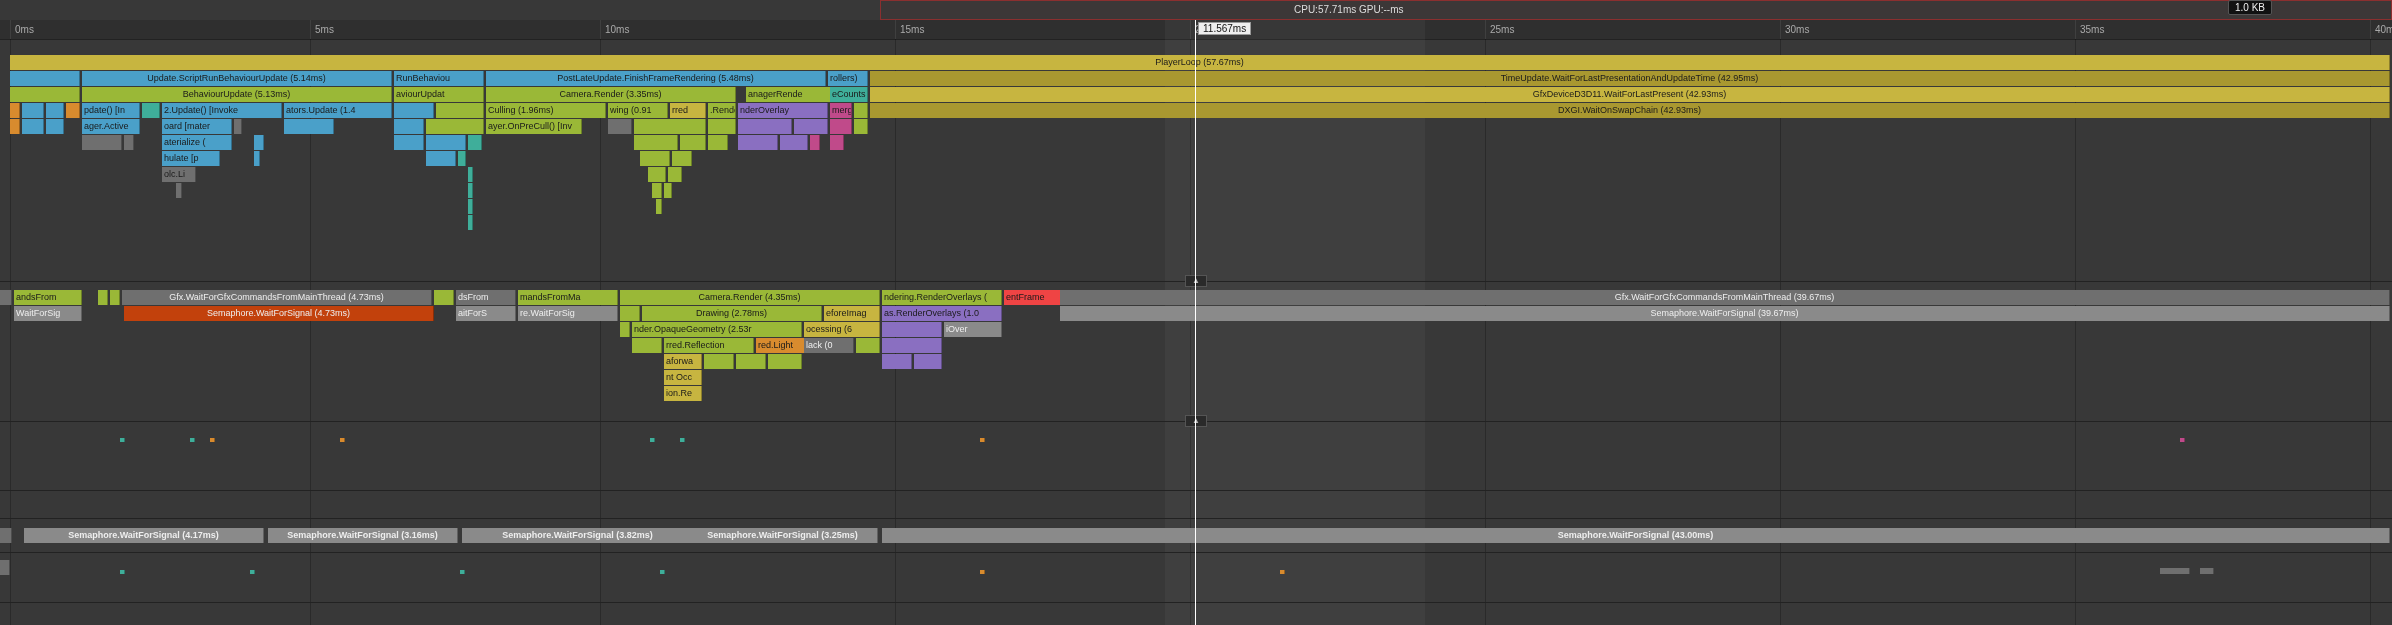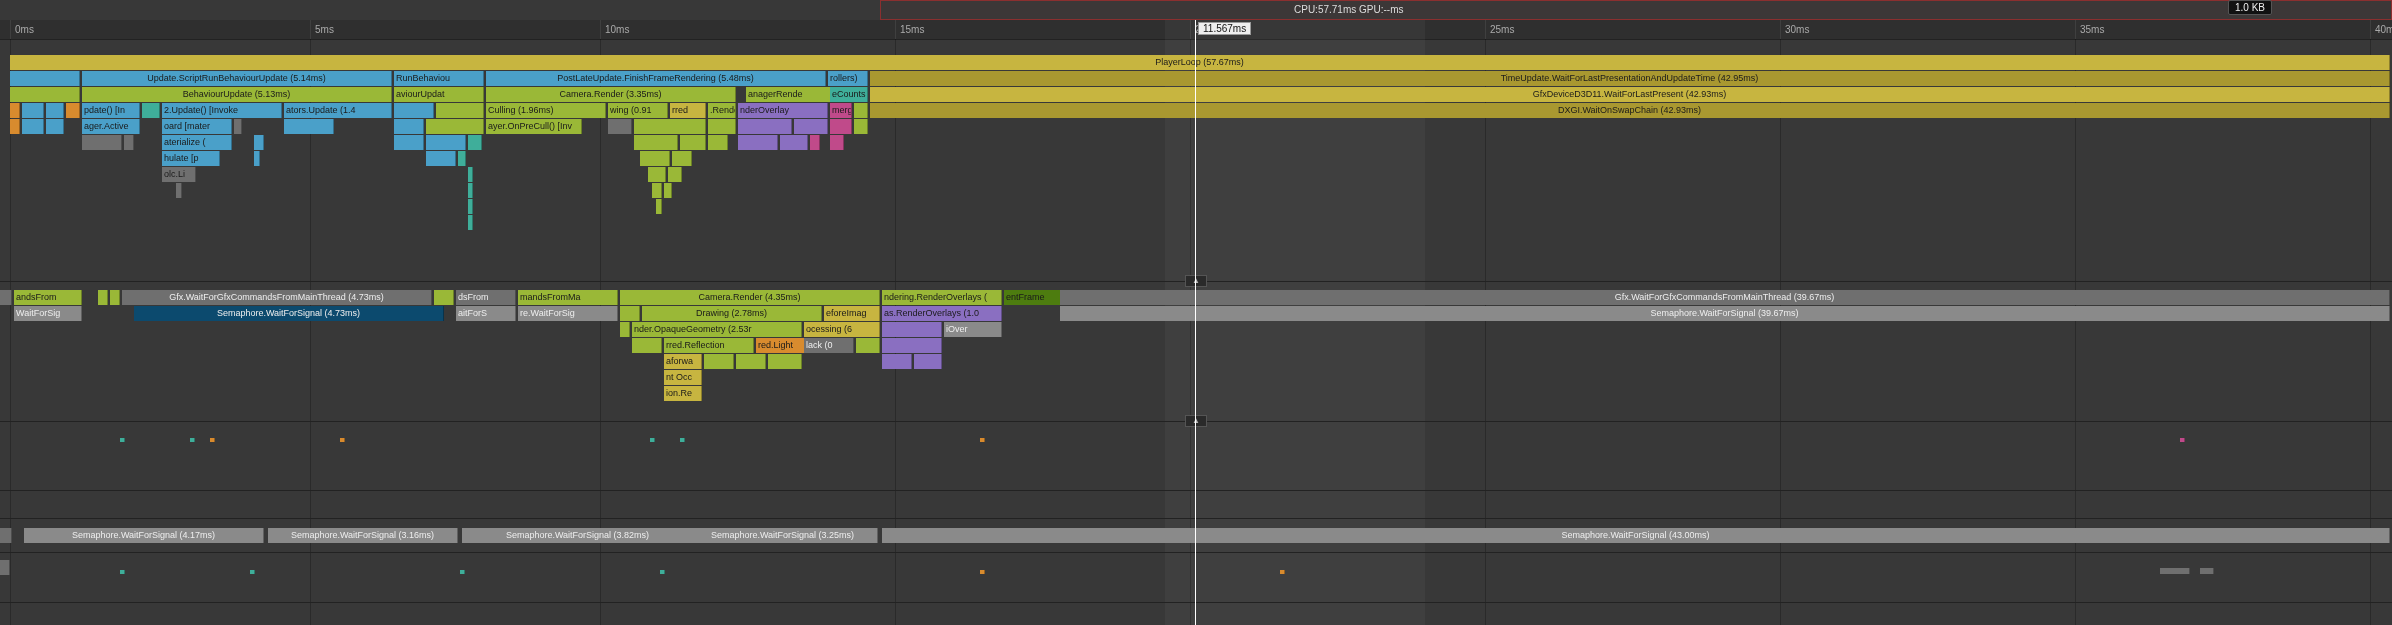--- a/index.html
+++ b/index.html
@@ -270,25 +270,25 @@
   <div class="bar" style="left:0px; width:12px; top:0; background:#6f6f6f;"></div>
   <div class="bar" style="left:14px; width:68px; top:0; background:#9ab837;">andsFrom</div>
   <div class="bar" style="left:98px; width:10px; top:0; background:#9ab837;"></div>
   <div class="bar" style="left:110px; width:10px; top:0; background:#9ab837;"></div>
   <div class="bar light" style="left:122px; width:310px; top:0; background:#6f6f6f; text-align:center;">Gfx.WaitForGfxCommandsFromMainThread (4.73ms)</div>
   <div class="bar" style="left:434px; width:20px; top:0; background:#9ab837;"></div>
   <div class="bar light" style="left:456px; width:60px; top:0; background:#6f6f6f;">dsFrom</div>
   <div class="bar" style="left:518px; width:100px; top:0; background:#9ab837;">mandsFromMa</div>
   <div class="bar" style="left:620px; width:260px; top:0; background:#9ab837; text-align:center;">Camera.Render (4.35ms)</div>
   <div class="bar" style="left:882px; width:120px; top:0; background:#9ab837;">ndering.RenderOverlays (</div>
-  <div class="bar" style="left:1004px; width:70px; top:0; background:#4d7c0f;">entFrame</div>
+  <div class="bar" style="left:1004px; width:70px; top:0; background:#ef4444;">entFrame</div>
   <div class="bar light" style="left:1060px; width:1330px; top:0; background:#6f6f6f; text-align:center;">Gfx.WaitForGfxCommandsFromMainThread (39.67ms)</div>
 
   <div class="bar light" style="left:14px; width:68px; top:16px; background:#8a8a8a;">WaitForSig</div>
-  <div class="bar light" style="left:134px; width:310px; top:16px; background:#0c4a6e; text-align:center;">Semaphore.WaitForSignal (4.73ms)</div>
+  <div class="bar light" style="left:124px; width:310px; top:16px; background:#c2410c; text-align:center;">Semaphore.WaitForSignal (4.73ms)</div>
   <div class="bar light" style="left:456px; width:60px; top:16px; background:#8a8a8a;">aitForS</div>
   <div class="bar light" style="left:518px; width:100px; top:16px; background:#8a8a8a;">re.WaitForSig</div>
   <div class="bar" style="left:620px; width:20px; top:16px; background:#9ab837;"></div>
   <div class="bar" style="left:642px; width:180px; top:16px; background:#9ab837; text-align:center;">Drawing (2.78ms)</div>
   <div class="bar" style="left:824px; width:56px; top:16px; background:#c7b540;">eforeImag</div>
   <div class="bar" style="left:882px; width:120px; top:16px; background:#8a6fc1;">as.RenderOverlays (1.0</div>
   <div class="bar light" style="left:1060px; width:1330px; top:16px; background:#8a8a8a; text-align:center;">Semaphore.WaitForSignal (39.67ms)</div>
 
   <div class="bar" style="left:620px; width:10px; top:32px; background:#9ab837;"></div>
   <div class="bar" style="left:632px; width:170px; top:32px; background:#9ab837;">nder.OpaqueGeometry (2.53r</div>
@@ -322,21 +322,21 @@
   <div class="bar" style="left:210px; width:4px; top:10px; height:4px; background:#d88b2e;"></div>
   <div class="bar" style="left:340px; width:4px; top:10px; height:4px; background:#d88b2e;"></div>
   <div class="bar" style="left:650px; width:4px; top:10px; height:4px; background:#3fae9a;"></div>
   <div class="bar" style="left:680px; width:4px; top:10px; height:4px; background:#3fae9a;"></div>
   <div class="bar" style="left:980px; width:4px; top:10px; height:4px; background:#d88b2e;"></div>
   <div class="bar" style="left:2180px; width:4px; top:10px; height:4px; background:#c04a8a;"></div>
 </div>
 <div class="divider" style="top:490px;"></div>
 <div class="divider" style="top:518px;"></div>
 
-<div class="track" style="top:528px; height:20px;">
+<div class="track" style="top:528px; height:20px;font-weight:bold;">
   <div class="bar" style="left:0px; width:12px; top:0; background:#6f6f6f;"></div>
   <div class="bar light" style="left:24px; width:240px; top:0; background:#8a8a8a; text-align:center;">Semaphore.WaitForSignal (4.17ms)</div>
   <div class="bar light" style="left:268px; width:190px; top:0; background:#8a8a8a; text-align:center;">Semaphore.WaitForSignal (3.16ms)</div>
   <div class="bar light" style="left:462px; width:232px; top:0; background:#8a8a8a; text-align:center;">Semaphore.WaitForSignal (3.82ms)</div>
   <div class="bar light" style="left:688px; width:190px; top:0; background:#8a8a8a; text-align:center;">Semaphore.WaitForSignal (3.25ms)</div>
   <div class="bar light" style="left:882px; width:1508px; top:0; background:#8a8a8a; text-align:center;">Semaphore.WaitForSignal (43.00ms)</div>
 </div>
 <div class="divider" style="top:552px;"></div>
 
 <div class="track" style="top:560px; height:40px;">

